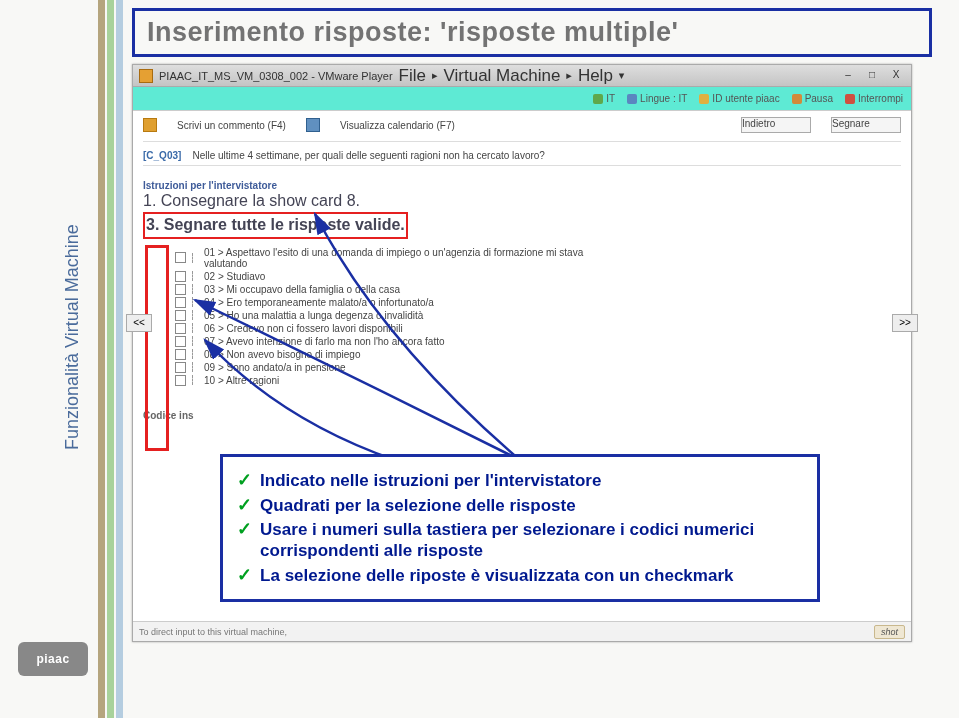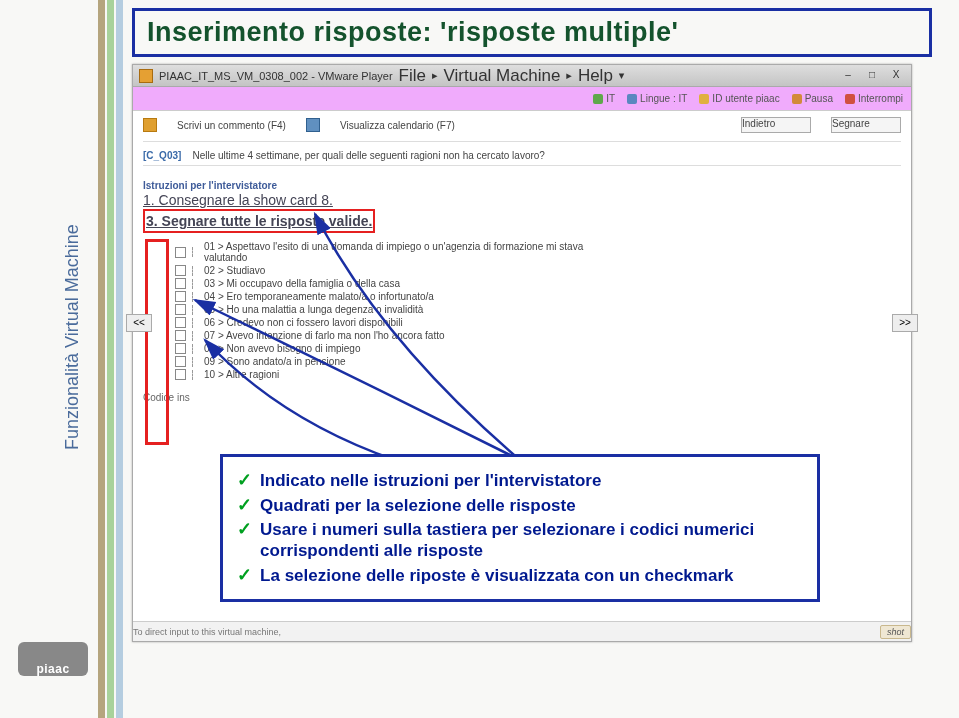--- a/index.html
+++ b/index.html
@@ -2,67 +2,67 @@
 <html><head>
 <meta charset="utf-8">
 <style>
   * { box-sizing: border-box; margin: 0; padding: 0; }
   body { width: 959px; height: 718px; font-family: Arial, sans-serif; background: #fff; position: relative; overflow: hidden; }
   .slide-bg { position: absolute; left: 0; top: 0; width: 959px; height: 718px; background: #f8f8f6; }
   .vbar { position: absolute; width: 7px; top: 0; height: 718px; }
   .vbar.b1 { left: 98px; background: #b5a57e; }
   .vbar.b2 { left: 107px; background: #a8d29b; }
   .vbar.b3 { left: 116px; background: #b5cde0; }
-  .logo-box { position: absolute; left: 18px; bottom: 42px; width: 70px; height: 34px; background: #888; border-radius: 6px; display: flex; align-items: flex-end; justify-content: center; }
+  .logo-box { position: absolute; left: 18px; bottom: 42px; width: 70px; height: 34px; background: #888; border-radius: 6px; display: flex; align-items: center; justify-content: center; }
   .logo-box span { color: #fff; font-weight: bold; font-size: 12px; letter-spacing: 0.5px; }
 
   .sidetext { position: absolute; left: 62px; top: 450px; transform: rotate(-90deg); transform-origin: left top; font-family: Verdana, Arial, sans-serif; color: #4a6b9b; font-size: 18px; white-space: nowrap; }
 
-  .title-box { position: absolute; left: 132px; top: 8px; width: 800px; border: 3px solid #1a2fa3; padding: 6px 12px; font-family: Verdana, Arial, sans-serif; font-weight: bold; color: #14532d; font-size: 27px; letter-spacing: 0.5px; }
+  .title-box { position: absolute; left: 132px; top: 8px; width: 800px; border: 3px solid #1a2fa3; padding: 6px 12px; font-family: Verdana, Arial, sans-serif; font-weight: bold; color: #737373; font-size: 27px; letter-spacing: 0.5px; }
 
   
   .vm { position: absolute; left: 132px; top: 64px; width: 780px; height: 578px; border: 1px solid #aaa; background: #fff; box-shadow: 0 0 2px rgba(0,0,0,0.3); }
   .vm-titlebar { height: 22px; background: linear-gradient(#dedede, #c4c4c4); border-bottom: 1px solid #aaa; display: flex; align-items: center; padding: 0 6px; font-size: 11px; color: #333; gap: 6px; position: relative; }
   .vm-titlebar .winicon { width: 14px; height: 14px; background: #e5a033; border: 1px solid #a86b10; }
   .vm-titlebar .spacer { flex: 1; }
   .vm-titlebar .menu { color: #333; font-size: 17px; }
   .vm-titlebar .wbtn { width: 18px; height: 14px; display: inline-block; text-align: center; line-height: 12px; font-size: 10px; color: #333; }
-  .vm-toolbar { height: 24px; border-bottom: 1px solid #ccc; display: flex; align-items: center; justify-content: flex-end; gap: 12px; padding: 0 8px; font-size: 10px; color: #555; background: #f0abfc; }
+  .vm-toolbar { height: 24px; border-bottom: 1px solid #ccc; display: flex; align-items: center; justify-content: flex-end; gap: 12px; padding: 0 8px; font-size: 10px; color: #555; background: #5eead4; }
   .vm-toolbar .tb-item { display: flex; align-items: center; gap: 3px; }
   .tb-dot { width: 10px; height: 10px; border-radius: 2px; }
   .tb-dot.green { background: #5fa84b; }
   .tb-dot.blue { background: #5a87c0; }
   .tb-dot.yellow { background: #e0b040; }
   .tb-dot.orange { background: #d28a3a; }
   .tb-dot.red { background: #d05040; }
 
   .vm-body { padding: 6px 10px; font-size: 10px; color: #444; position: relative; }
   .vm-row1 { display: flex; align-items: center; gap: 20px; margin-bottom: 8px; }
   .vm-row1 .docicon { width: 14px; height: 14px; background: #e0a030; border: 1px solid #b87a10; }
   .vm-row1 .calicon { width: 14px; height: 14px; background: #6090c0; border: 1px solid #30608f; }
   .vm-row1 .spacer { flex: 1; }
   .vm-row1 .navbtn { width: 70px; height: 16px; border: 1px solid #aaa; background: #f5f5f5; text-align: left; font-size: 10px; }
 
   .question { color: #444; margin: 8px 0 4px 0; }
   .q-code { color: #3a6aa8; font-weight: bold; }
   .instruct-head { font-weight: bold; font-size: 10px; color: #3e5b99; margin-top: 14px; }
-  .instruct-line { color: #445; font-size: 14px; line-height: 1.3; text-decoration: underline; }
+  .instruct-line { color: #445; font-size: 16px; line-height: 1.3; }
   .instruct-line.hl { border: 2px solid #e52020; display: inline-block; padding: 1px 1px; font-weight: bold; }
 
   .opts { margin: 8px 0 0 32px; position: relative; width: 450px; }
   .red-col { position: absolute; left: -30px; top: -2px; width: 24px; height: 206px; border: 3px solid #e52020; }
   .opt { display: flex; align-items: center; gap: 6px; font-size: 10px; color: #444; margin: 2px 0; }
   .opt .cb { width: 11px; height: 11px; border: 1px solid #888; background: #fff; display: inline-block; }
   .opt .dd { width: 2px; height: 10px; border-left: 1px dashed #999; display: inline-block; margin-right: 4px; }
-  .codice { margin-top: 12px; font-size: 10px; color: #666; }
+  .codice { margin-top: 24px; font-size: 10px; color: #666; font-weight: bold; }
 
   .navbar-outer { position: absolute; left: 126px; top: 314px; width: 792px; display: flex; justify-content: space-between; pointer-events: none; }
   .nav-pill { width: 26px; height: 18px; background: #eee; border: 1px solid #aaa; font-size: 10px; text-align: center; line-height: 16px; }
 
-  .vm-footer { position: absolute; bottom: 0; left: 0; right: 0; height: 20px; border-top: 1px solid #ccc; background: #f2f2f2; font-size: 9px; color: #777; padding: 0 0; display: flex; align-items: center; gap: 6px; }
+  .vm-footer { position: absolute; bottom: 0; left: 0; right: 0; height: 20px; border-top: 1px solid #ccc; background: #f2f2f2; font-size: 9px; color: #777; padding: 0 6px; display: flex; align-items: center; gap: 6px; }
   .vm-footer .spacer { flex: 1; }
   .foot-pill { background: #efe7d3; border: 1px solid #c9b88d; padding: 1px 6px; border-radius: 2px; font-style: italic; color: #555; }
 
   
   .arrow-svg { position: absolute; left: 0; top: 0; width: 959px; height: 718px; pointer-events: none; }
 
   
   .annot { position: absolute; left: 220px; top: 454px; width: 600px; border: 3px solid #1a2fa3; background: #fff; padding: 10px 14px; font-family: Verdana, Arial, sans-serif; color: #00198f; font-size: 17px; font-weight: bold; }
   .annot .row { display: flex; align-items: flex-start; gap: 8px; margin: 3px 0; line-height: 1.25; }
   .annot .chk { color: #00a020; font-size: 18px; flex-shrink: 0; margin-top: -1px; }

